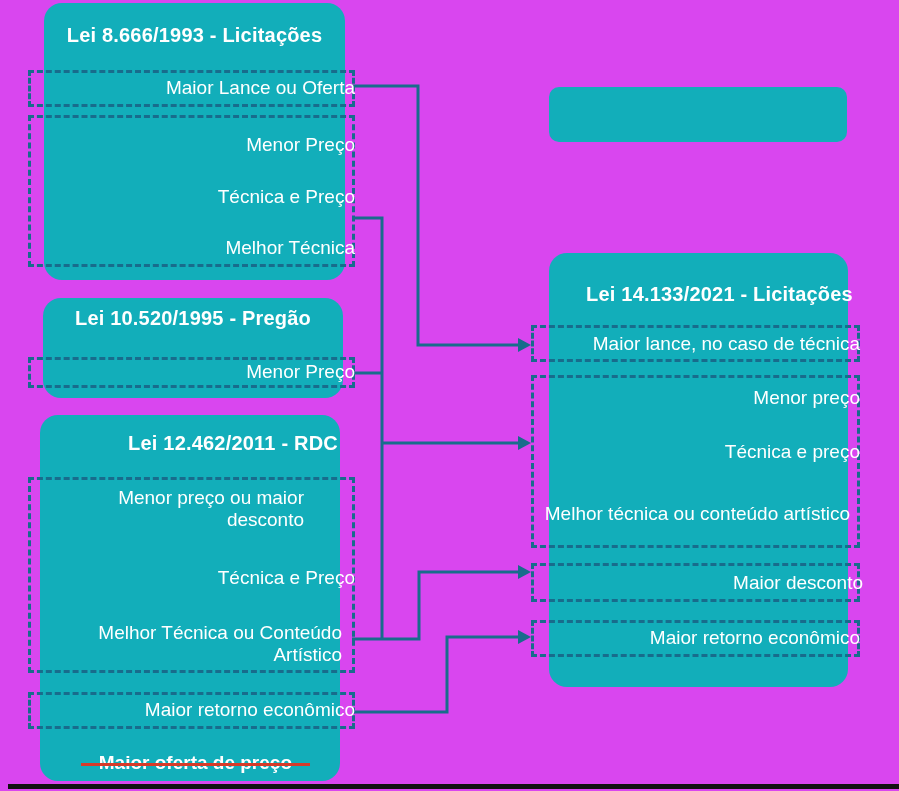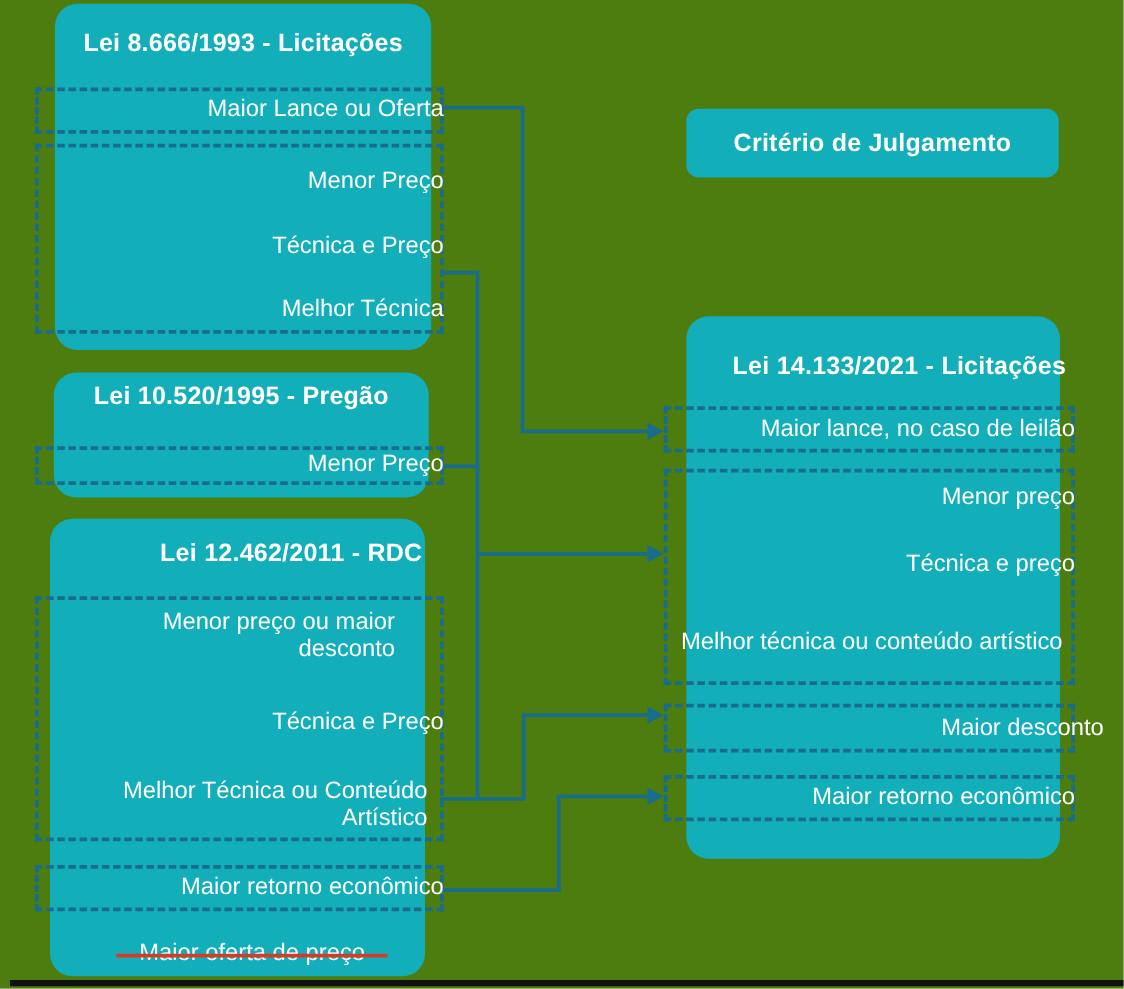--- a/index.html
+++ b/index.html
@@ -1,21 +1,21 @@
 <!DOCTYPE html>
 <html style="--teal: #12aeba; --line: #186c8c; --text: #ffffff; --strike: #d63b2a; --page_edge: #111111;"><head>
 <meta charset="utf-8">
 <style>
   html, body { margin: 0; padding: 0; background: #ffffff; }
   #canvas {
     position: relative;
     width: 899px;
     height: 791px;
     overflow: hidden;
-    background: #4d7c0f;
+    background: #d946ef;
     font-family: "Liberation Sans", sans-serif;
   }
   .box {
     position: absolute;
     background: var(--teal);
     border-radius: 18px;
   }
   .pill {
     position: absolute;
     background: var(--teal);
@@ -101,39 +101,38 @@
   <div class="dashed" style="left:28px; top:477px; width:327px; height:196px;"></div>
   <div class="dashed" style="left:28px; top:692px; width:327px; height:37px;"></div>
   <div class="dashed" style="left:531px; top:325px; width:329px; height:37px;"></div>
   <div class="dashed" style="left:531px; top:375px; width:329px; height:173px;"></div>
   <div class="dashed" style="left:531px; top:563px; width:329px; height:39px;"></div>
   <div class="dashed" style="left:531px; top:620px; width:329px; height:37px;"></div>
 
   <div class="box-title" style="left:44px; width:301px; top:35px;">Lei 8.666/1993 - Licitações</div>
   <div class="box-title" style="left:43px; width:300px; top:318px;">Lei 10.520/1995 - Pregão</div>
   <div class="box-title" style="left:40px; width:300px; top:443px;padding-left:43px;">Lei 12.462/2011 - RDC</div>
-  <div class="box-title" style="left:549px; width:298px; top:115px;">Critério de Julgamento</div>
   <div class="box-title" style="left:549px; width:341px; top:294px;">Lei 14.133/2021 - Licitações</div>
 
   <div class="item" style="left:28px; width:327px; top:88px;">Maior Lance ou Oferta</div>
   <div class="item" style="left:28px; width:327px; top:145px;">Menor Preço</div>
   <div class="item" style="left:28px; width:327px; top:197px;">Técnica e Preço</div>
   <div class="item" style="left:28px; width:327px; top:248px;">Melhor Técnica</div>
 
   <div class="item" style="left:28px; width:327px; top:372px;">Menor Preço</div>
 
-  <div class="item" style="left:76px; width:240px; top:509px;">Menor preço ou maior desconto</div>
+  <div class="item" style="left:64px; width:240px; top:509px;">Menor preço ou maior desconto</div>
   <div class="item" style="left:28px; width:327px; top:578px;">Técnica e Preço</div>
   <div class="item" style="left:42px; width:300px; top:644px;">Melhor Técnica ou Conteúdo Artístico</div>
   <div class="item" style="left:28px; width:327px; top:710px;">Maior retorno econômico</div>
-  <div class="item struck" style="left:40px; width:252px; top:763px;">
+  <div class="item struck" style="left:40px; width:252px; top:763px;font-weight:bold;">
     <span class="strike-span">Maior oferta de preço</span>
   </div>
 
-  <div class="item" style="left:531px; width:329px; top:344px;">Maior lance, no caso de leilão</div>
+  <div class="item" style="left:531px; width:329px; top:344px;">Maior lance, no caso de técnica</div>
   <div class="item" style="left:531px; width:329px; top:398px;">Menor preço</div>
   <div class="item" style="left:531px; width:329px; top:452px;">Técnica e preço</div>
   <div class="item" style="left:540px; width:310px; top:514px;">Melhor técnica ou conteúdo artístico</div>
-  <div class="item" style="left:551px; width:332px; top:583px;">Maior desconto</div>
+  <div class="item" style="left:531px; width:332px; top:583px;">Maior desconto</div>
   <div class="item" style="left:531px; width:329px; top:638px;">Maior retorno econômico</div>
 
   <div class="bottom-edge" style="left:8px; top:784px; width:891px; height:5px;"></div>
 </div>
 
 </body></html>

